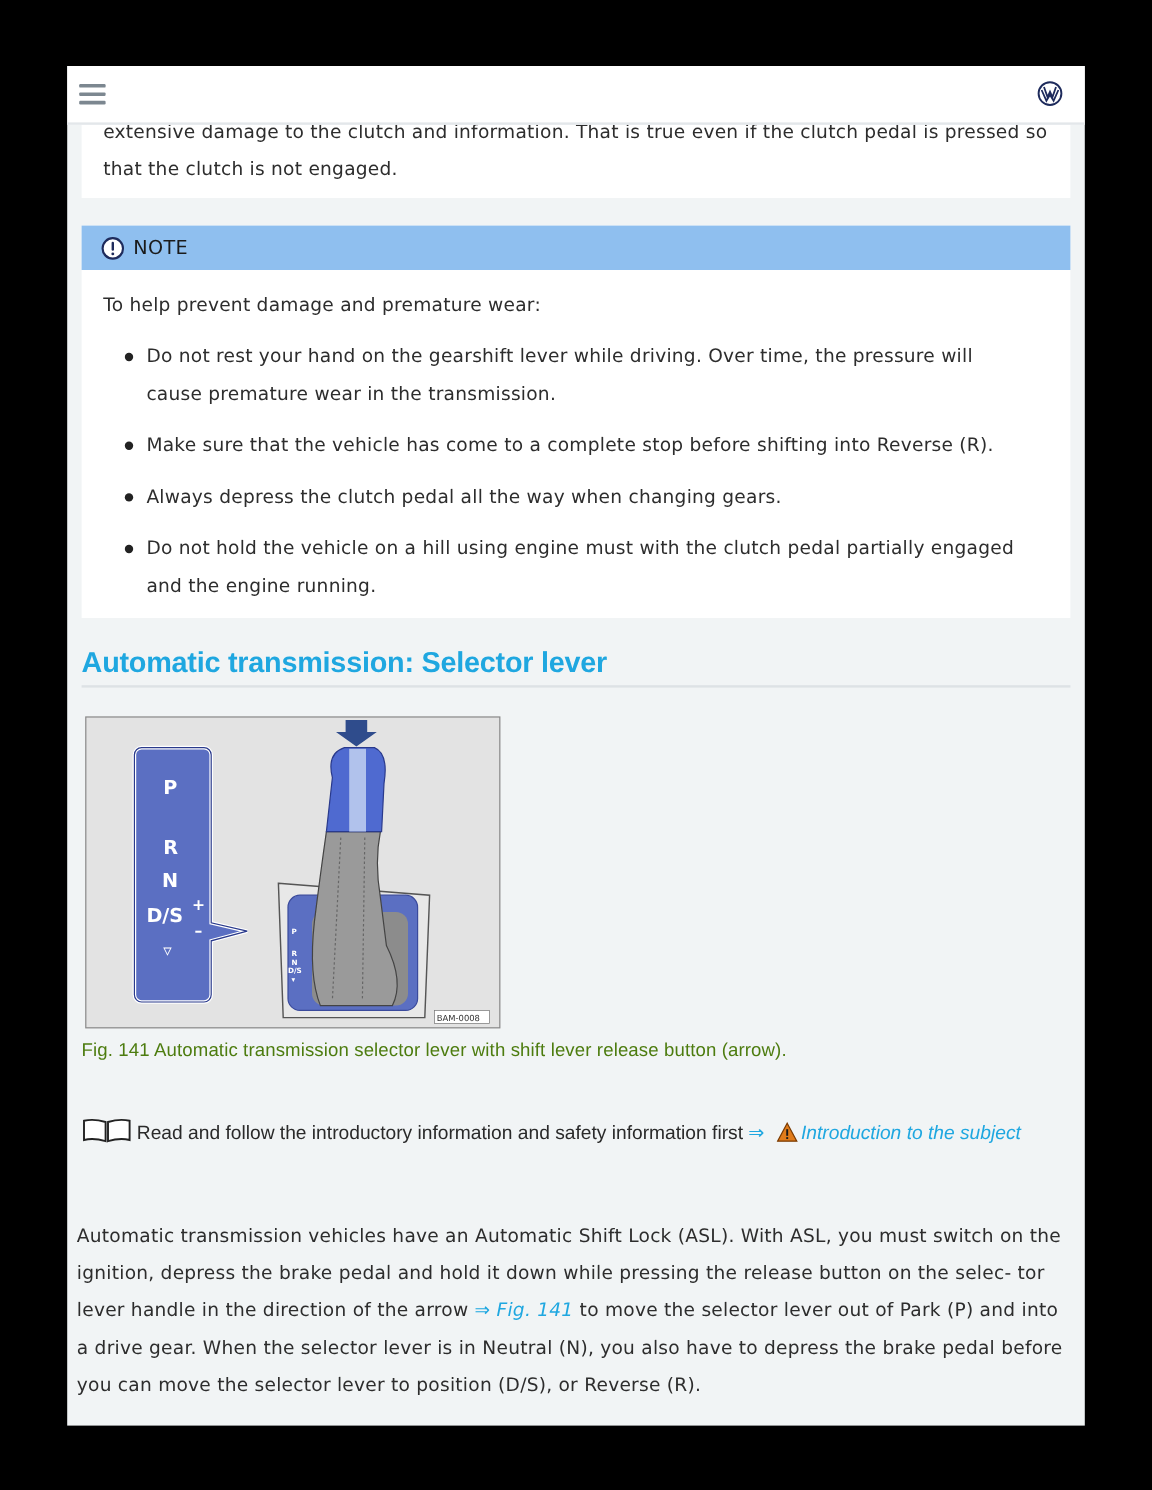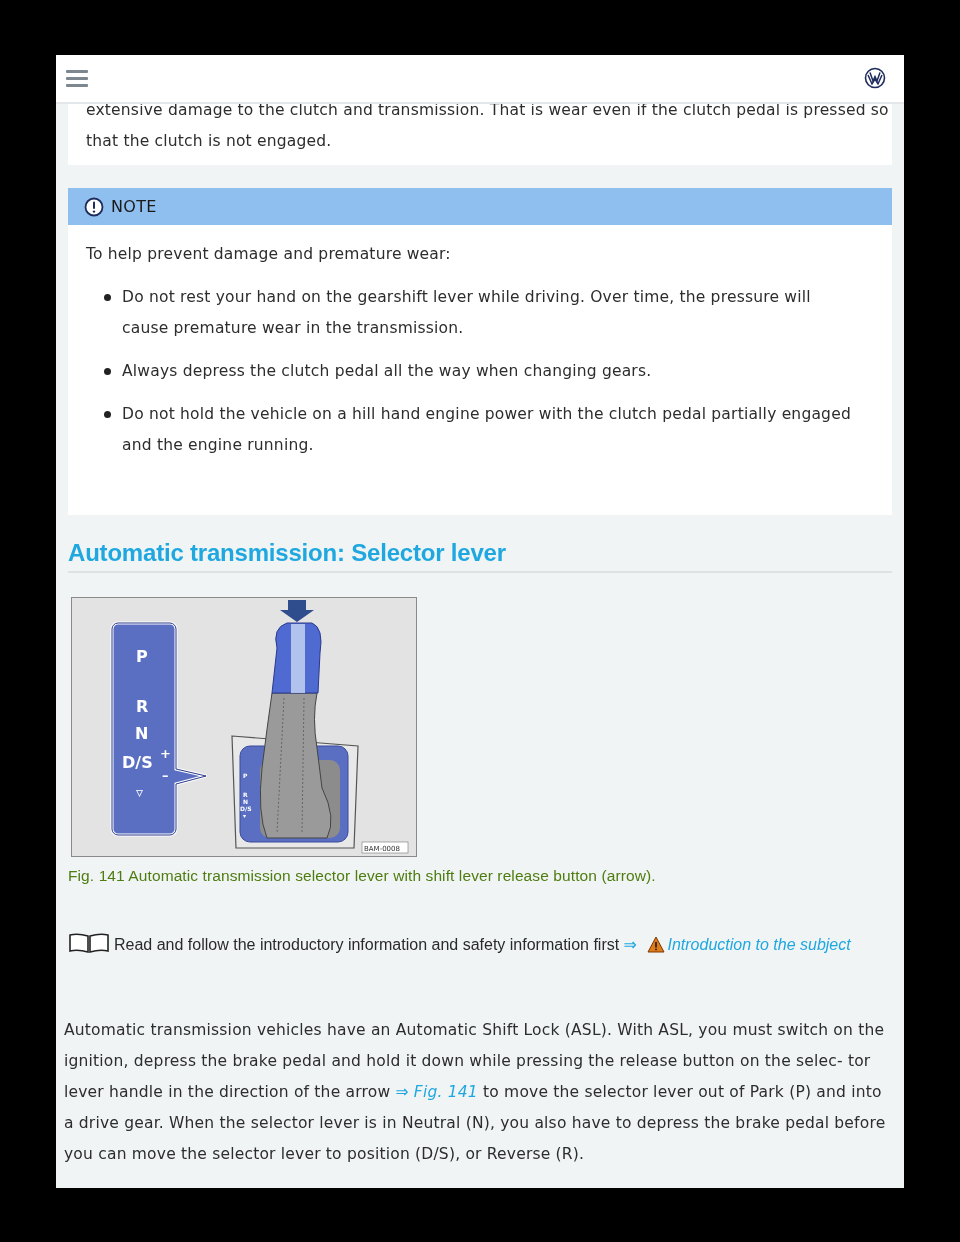--- a/index.html
+++ b/index.html
@@ -85,38 +85,39 @@
         <span></span>
     </div>
     <svg class="vw-logo" viewBox="0 0 22 22">
       <circle cx="11" cy="11" r="9.5" fill="none" stroke="#1e2b5c" stroke-width="1.6"></circle>
       <path d="M6 5.5 L9 14 L11 9.5 L13 14 L16 5.5" fill="none" stroke="#1e2b5c" stroke-width="1.5"></path>
       <path d="M4 8 L8 17 L11 12 L14 17 L18 8" fill="none" stroke="#1e2b5c" stroke-width="1.5"></path>
     </svg>
   </div>
 
   <div class="card prev">
-    <div class="body-text">extensive damage to the clutch and transmission. That is wear even if the clutch pedal is pressed so that the clutch is not engaged.</div>
+    <div class="body-text">extensive damage to the clutch and information. That is true even if the clutch pedal is pressed so that the clutch is not engaged.</div>
   </div>
 
   <div class="card note-card">
     <div class="note-header">
       <svg class="note-icon" viewBox="0 0 20 20">
         <circle cx="10" cy="10" r="8.5" fill="#fff" stroke="#1e2b5c" stroke-width="1.8"></circle>
         <rect x="9" y="4.5" width="2" height="7.5" rx="1" fill="#1e2b5c"></rect>
         <circle cx="10" cy="14.6" r="1.2" fill="#1e2b5c"></circle>
       </svg>
       <span class="note-title">NOTE</span>
     </div>
     <div class="note-body body-text">
       <div class="note-intro">To help prevent damage and premature wear:</div>
       <ul class="bullets">
         <li>Do not rest your hand on the gearshift lever while driving. Over time, the pressure will cause premature wear in the transmission.</li>
+        <li>Make sure that the vehicle has come to a complete stop before shifting into Reverse (R).</li>
         <li>Always depress the clutch pedal all the way when changing gears.</li>
-        <li>Do not hold the vehicle on a hill hand engine power with the clutch pedal partially engaged and the engine running.</li>
+        <li>Do not hold the vehicle on a hill using engine must with the clutch pedal partially engaged and the engine running.</li>
       </ul>
     </div>
   </div>
 
   <div class="section-title">Automatic transmission: Selector lever</div>
 
   <div class="figure">
     <svg width="344" height="258" viewBox="0 0 344 258">
 
       <path d="M46 25 h52 a6 6 0 0 1 6 6 v140 l30 7 l-30 8 v45 a6 6 0 0 1 -6 6 h-52 a6 6 0 0 1 -6 -6 v-200 a6 6 0 0 1 6 -6 z" fill="#5b6fc2" stroke="#fff" stroke-width="3"></path>

